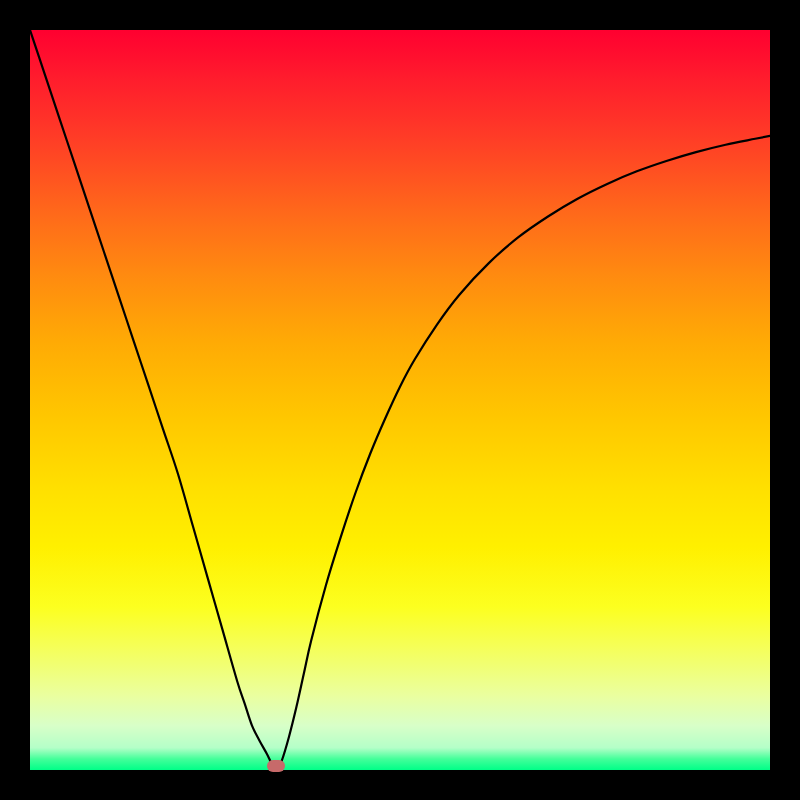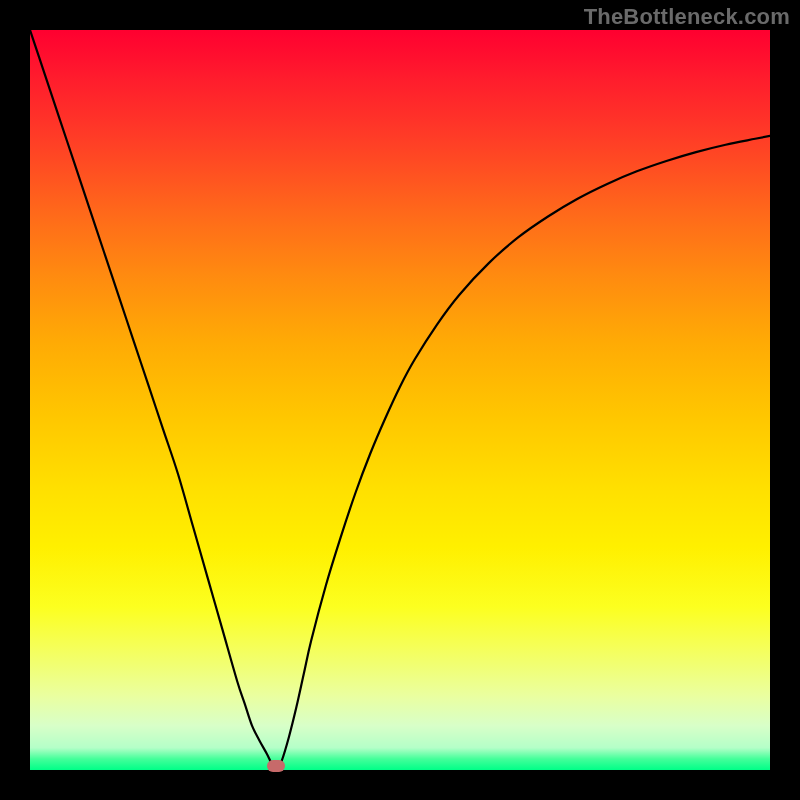--- a/index.html
+++ b/index.html
@@ -65,21 +65,20 @@
     height: 12px;
     border-radius: 7px;
     background: #c76a6a;
     transform: translate(-50%, -50%);
   }
 </style>
 </head>
 <body>
 <div class="frame">
 
-  <div class="watermark">TheBottleneck.com</div>
 
   <div class="plot-area">
     <svg class="curve" viewBox="0 0 740 740" preserveAspectRatio="none">
       <path id="curve-path" d="M 0.00 0.00 C 2.47 7.40, 9.87 29.60, 14.80 44.40 C 19.73 59.20, 24.67 74.00, 29.60 88.80 C 34.53 103.60, 39.47 118.40, 44.40 133.20 C 49.33 148.00, 54.27 162.80, 59.20 177.60 C 64.13 192.40, 69.07 207.20, 74.00 222.00 C 78.93 236.80, 83.87 251.60, 88.80 266.40 C 93.73 281.20, 98.67 296.00, 103.60 310.80 C 108.53 325.60, 113.47 340.40, 118.40 355.20 C 123.33 370.00, 128.27 384.80, 133.20 399.60 C 138.13 414.40, 143.07 427.97, 148.00 444.00 C 152.93 460.03, 157.87 478.53, 162.80 495.80 C 167.73 513.07, 172.67 530.33, 177.60 547.60 C 182.53 564.87, 187.47 582.13, 192.40 599.40 C 197.33 616.67, 203.50 638.87, 207.20 651.20 C 210.90 663.53, 212.13 666.00, 214.60 673.40 C 217.07 680.80, 219.53 689.43, 222.00 695.60 C 224.47 701.77, 226.93 705.71, 229.40 710.40 C 231.87 715.09, 234.70 719.77, 236.80 723.72 C 238.90 727.67, 240.38 731.37, 241.98 734.08 C 243.58 736.79, 244.82 740.49, 246.42 740.00 C 248.02 739.51, 249.50 736.67, 251.60 731.12 C 253.70 725.57, 256.53 715.70, 259.00 706.70 C 261.47 697.70, 263.93 687.58, 266.40 677.10 C 268.87 666.62, 271.33 654.90, 273.80 643.80 C 276.27 632.70, 277.50 625.30, 281.20 610.50 C 284.90 595.70, 291.07 572.27, 296.00 555.00 C 300.93 537.73, 305.87 522.32, 310.80 506.90 C 315.73 491.48, 320.67 476.44, 325.60 462.50 C 330.53 448.56, 335.47 435.61, 340.40 423.28 C 345.33 410.95, 350.27 399.60, 355.20 388.50 C 360.13 377.40, 365.07 366.55, 370.00 356.68 C 374.93 346.81, 378.63 339.66, 384.80 329.30 C 390.97 318.94, 399.60 305.25, 407.00 294.52 C 414.40 283.79, 420.57 275.16, 429.20 264.92 C 437.83 254.68, 448.93 242.72, 458.80 233.10 C 468.67 223.48, 478.53 214.97, 488.40 207.20 C 498.27 199.43, 508.13 192.89, 518.00 186.48 C 527.87 180.07, 537.73 174.15, 547.60 168.72 C 557.47 163.29, 567.33 158.48, 577.20 153.92 C 587.07 149.36, 596.93 145.16, 606.80 141.34 C 616.67 137.52, 626.53 134.19, 636.40 130.98 C 646.27 127.77, 656.13 124.81, 666.00 122.10 C 675.87 119.39, 685.73 116.92, 695.60 114.70 C 705.47 112.48, 717.80 110.26, 725.20 108.78 C 732.60 107.30, 737.53 106.31, 740.00 105.82" fill="none" stroke="#000" stroke-width="2.2" stroke-linecap="round" stroke-linejoin="round"></path>
     </svg>
     <div class="minimum-marker" id="min-marker" style="left: 246.42px; top: 736.3px; background: rgb(199, 106, 106);"></div>
   </div>
 
 </div>
 

